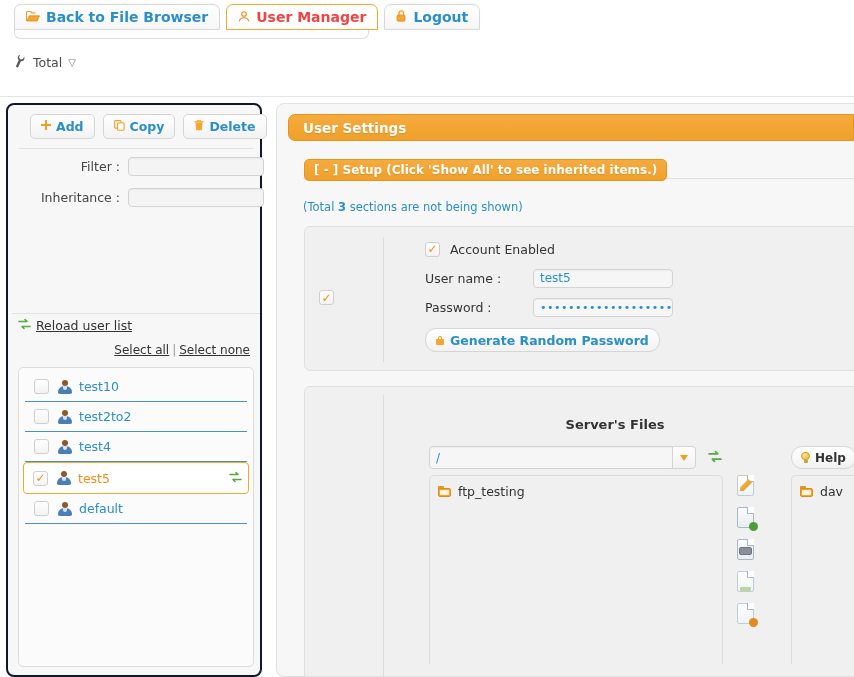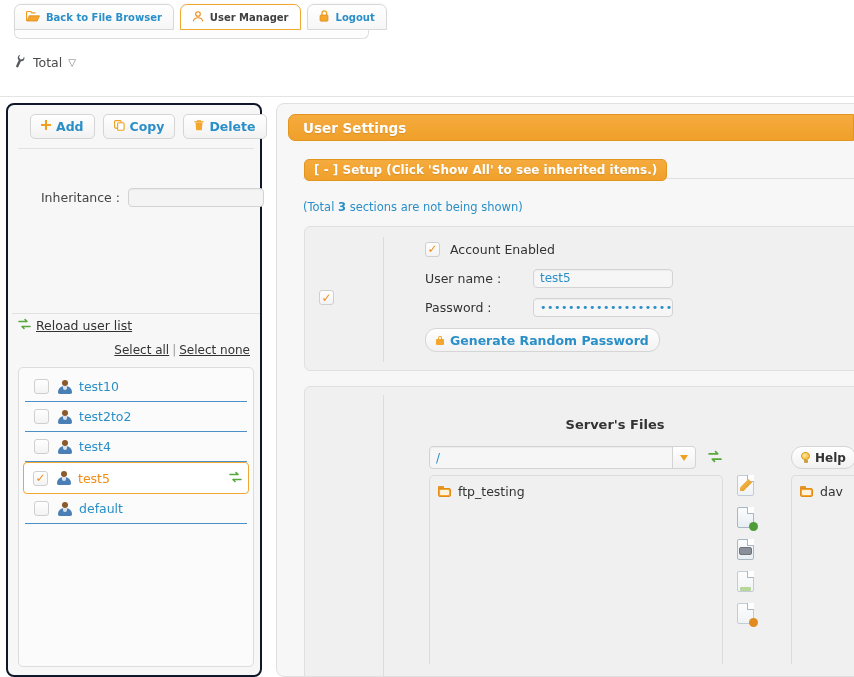--- a/index.html
+++ b/index.html
@@ -20,27 +20,27 @@
   .tabstrip {
     position: absolute; left: 14px; top: 4px;
     display: flex; align-items: flex-end; gap: 6px;
   }
   .tab {
     display: flex; align-items: center; gap: 6px;
     height: 24px; padding: 0 11px;
     border: 1px solid #d8d8d8;
     border-radius: 7px 7px 0 0;
     background: linear-gradient(#ffffff, #f6f6f6);
-    color: #2a8fc8; font-size: 10px; font-weight: bold;
+    color: #2a8fc8; font-size: 14px; font-weight: bold;
     white-space: nowrap;
     box-shadow: 0 -1px 2px rgba(0,0,0,0.035);
   }
   .tab.active {
     border-color: #f0a830;
-    color: #404040;
+    color: #ef4444;
     background: #ffffff;
     justify-content: center;
   }
   .tab .ticon { font-size: 12px; line-height: 1; }
   .tabstrip-base {
     position: absolute; left: 14px; top: 28px; width: 353px; height: 10px;
     border: 1px solid #dedede; border-top: none;
     border-radius: 0 0 6px 6px;
     background: #fdfdfd;
   }
@@ -476,20 +476,24 @@
               <path d="M3.5 1.8V0.7h3v1.1" fill="none" stroke="#f0a020" stroke-width="1.1"></path>
               <path d="M1.5 2.6h7l-0.7 7.6h-5.6z" fill="#f5a62e"></path>
             </svg>
         </span>
         <span>Delete</span>
       </div>
     </div>
 
     <div class="sep sep1"></div>
 
+    <div class="fieldrow row-filter">
+      <div class="lbl">Filter :</div>
+      <input class="inp" type="text" placeholder="" style="">
+    </div>
 
     <div class="fieldrow row-inherit">
       <div class="lbl">Inheritance :</div>
       <input class="inp" type="text" placeholder="" style="">
     </div>
 
     <div class="sep sep2"></div>
 
     <div class="reload">
       <span class="swap">

